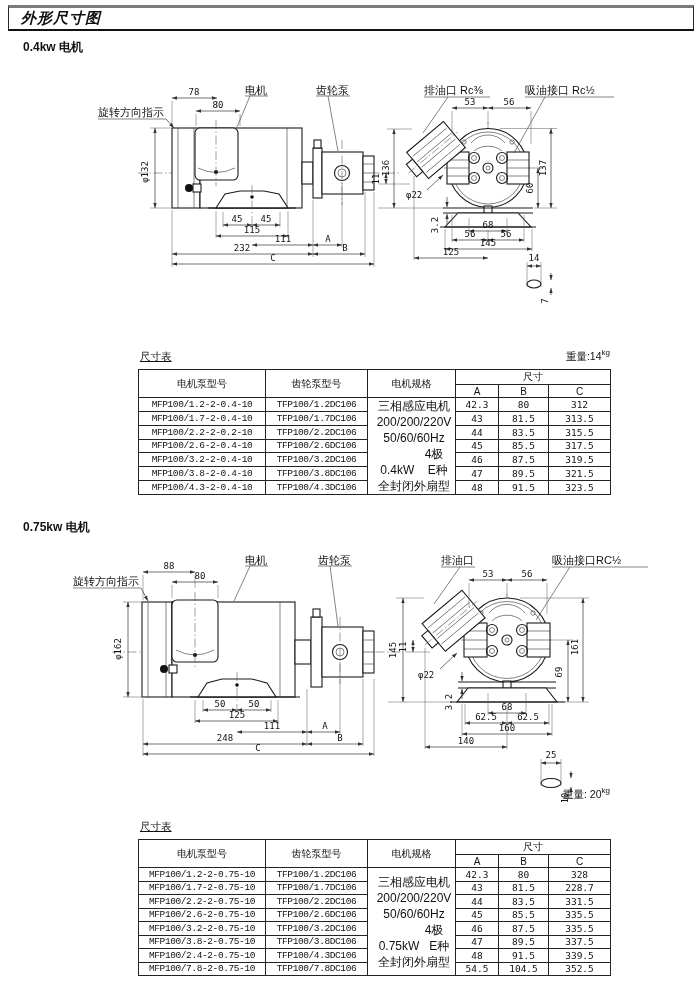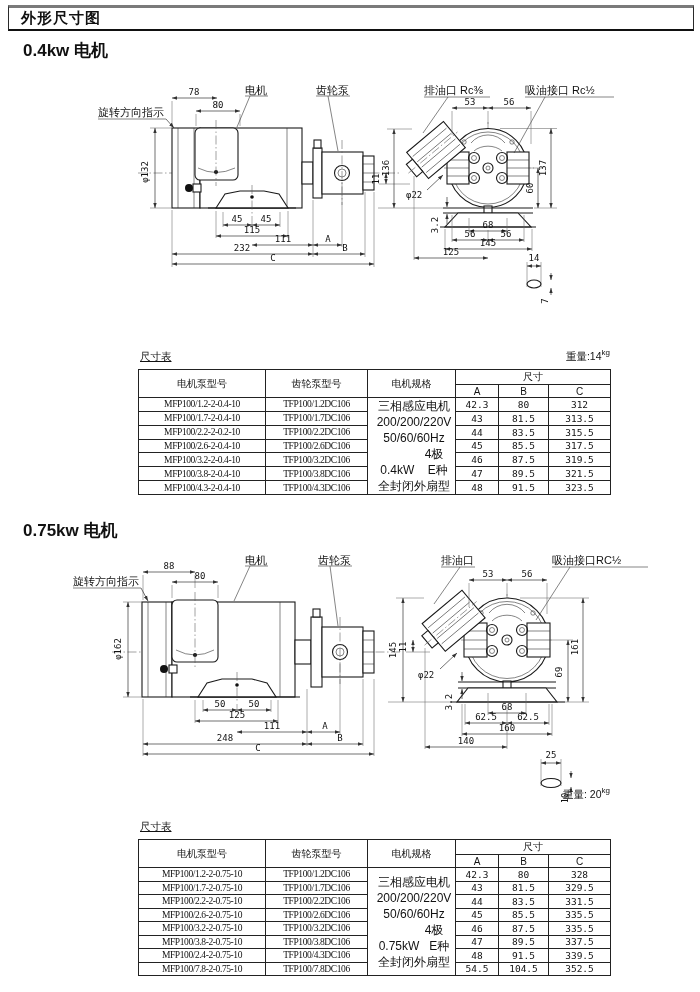--- a/index.html
+++ b/index.html
@@ -1,22 +1,22 @@
 <!DOCTYPE html>
 <html><head>
 <meta charset="utf-8">
 <style>
   html,body{margin:0;padding:0;background:#e8e8e8;}
   .page{position:relative;width:700px;height:992px;background:#ffffff;overflow:hidden;
         font-family:"Liberation Sans","DejaVu Sans",sans-serif;color:#111;}
   .titlebox{position:absolute;left:8px;top:5px;width:686px;height:26px;box-sizing:border-box;
         border:1px solid #2a2a2a;border-top:3px solid #7a7a7a;border-bottom:2px solid #111;
         display:flex;align-items:center;padding-left:12px;background:#fff;}
-  .titlebox span{font-size:15px;font-weight:bold;letter-spacing:1px;}
-  .sech{position:absolute;left:23px;font-size:17px;font-weight:bold;}
+  .titlebox span{font-size:15px;font-weight:bold;letter-spacing:1px;font-style:italic;}
+  .sech{position:absolute;left:23px;font-size:12px;font-weight:bold;}
   .ttl{position:absolute;font-size:10.5px;text-decoration:underline;}
   .wgt{position:absolute;font-size:10.5px;right:90px;text-align:right;}
   .wgt .unit{font-size:8px;vertical-align:super;text-align:center;}
   svg{position:absolute;left:0;}
   svg text{stroke:none;}
   .ln{stroke:#1a1a1a;stroke-width:1.1;fill:none;}
   .lnw{stroke:#1a1a1a;stroke-width:1.1;fill:#fff;}
   .thin{stroke:#333;stroke-width:.6;fill:none;}
   .ext{stroke:#666;stroke-width:.55;fill:none;}
   .cl{stroke:#555;stroke-width:.55;fill:none;stroke-dasharray:9 2.5 1.5 2.5;}
@@ -24,21 +24,21 @@
   .ldr1{stroke:#333;stroke-width:.7;fill:none;marker-end:url(#ar1);}
   .dim2{stroke:#333;stroke-width:.7;fill:none;marker-start:url(#ar2);marker-end:url(#ar2);}
   .ldr2{stroke:#333;stroke-width:.7;fill:none;marker-end:url(#ar2);}
   .blk{fill:#111;stroke:none;}
   text.d{font-family:"DejaVu Sans Mono",monospace;font-size:9px;fill:#111;}
   text.dm{text-anchor:middle;}
   text.lab{font-family:"Liberation Sans","DejaVu Sans",sans-serif;font-size:11px;fill:#111;}
   .dtable{position:absolute;border-collapse:collapse;table-layout:fixed;background:#fff;border:1.5px solid #111;}
   .dtable td{border:1px solid #222;padding:0;text-align:center;overflow:hidden;white-space:nowrap;}
   .dtable td.hd{font-size:10px;}
-  .dtable td.m{font-family:Liberation Serif, serif;font-size:9.5px;letter-spacing:-.4px;}
+  .dtable td.m{font-family:Liberation Mono, monospace;font-size:9.5px;letter-spacing:-.4px;}
   .dtable td.n{font-family:"DejaVu Sans Mono",monospace;font-size:9.5px;margin-top:40px;}
   .dtable td.spec{font-size:12px;line-height:16px;white-space:pre;text-align:center;padding-left:5px;vertical-align:middle;}
   .dr{height:13.5px;}
 </style>
 </head>
 <body>
 
 <div class="page">
 
   <div class="titlebox">
@@ -565,21 +565,21 @@
 全封闭外扇型</td>
           <td class="n">42.3</td>
           <td class="n">80</td>
           <td class="n">328</td>
         </tr>
     <tr class="dr">
           <td class="m">MFP100/1.7-2-0.75-10</td>
           <td class="m">TFP100/1.7DC106</td>
           <td class="n">43</td>
           <td class="n">81.5</td>
-          <td class="n">329.5</td>
+          <td class="n">228.7</td>
         </tr>
     <tr class="dr">
           <td class="m">MFP100/2.2-2-0.75-10</td>
           <td class="m">TFP100/2.2DC106</td>
           <td class="n">44</td>
           <td class="n">83.5</td>
           <td class="n">331.5</td>
         </tr>
     <tr class="dr">
           <td class="m">MFP100/2.6-2-0.75-10</td>

